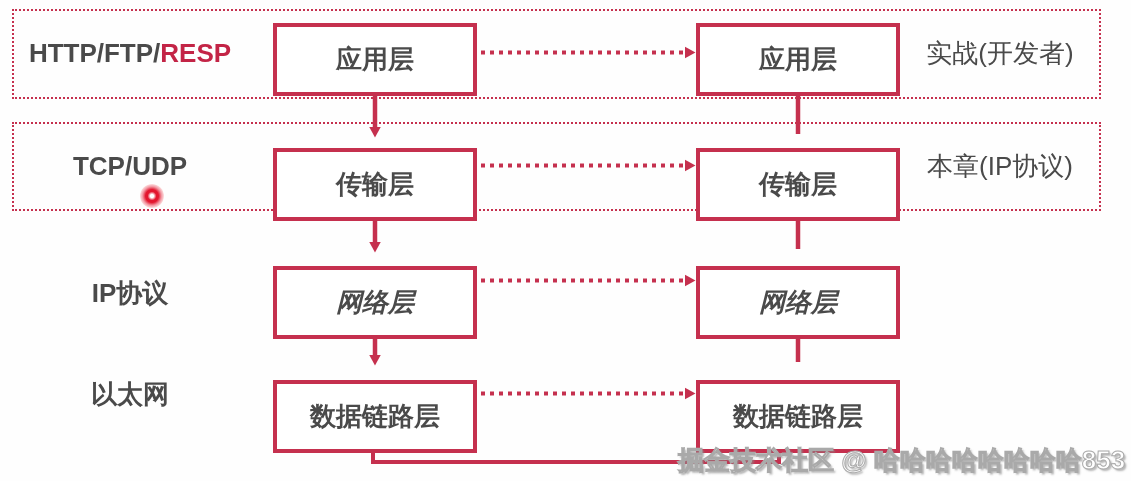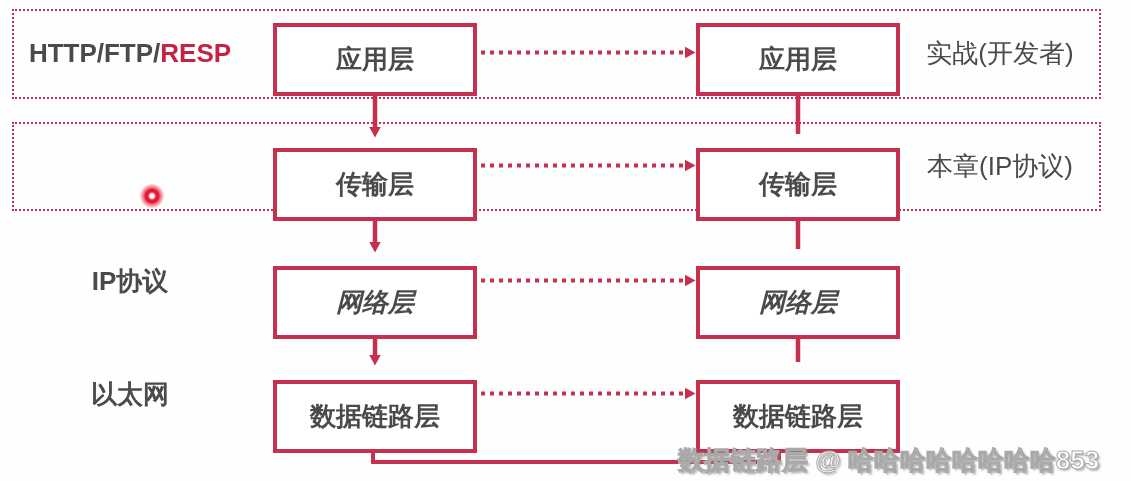--- a/index.html
+++ b/index.html
@@ -31,21 +31,21 @@
   .dashed{stroke-width:4px;stroke-dasharray:4 5;}
   .elbow{stroke-width:4px;stroke-linejoin:miter;}
   #ah-path{fill:var(--accent);}
 
   .protocol{
     position:absolute;left:15px;width:230px;
     text-align:center;font-weight:bold;font-size:26px;line-height:26px;
     color:var(--text);white-space:nowrap;
   }
   .protocol .hl{color:var(--hl);}
-  .p1{top:40px;} .p2{top:153px;} .p3{top:268px;} .p4{top:381px;}
+  .p1{top:40px;} .p2{top:153px;} .p3{top:280px;} .p4{top:381px;}
 
   .box{
     position:absolute;width:204px;height:73px;
     border:4px solid var(--accent);background:#ffffff;
     box-sizing:border-box;
     display:flex;align-items:center;justify-content:center;
     font-weight:bold;font-size:26px;color:var(--text);
     white-space:nowrap;
   }
   .col-left{left:273px;} .col-right{left:696px;}
@@ -101,33 +101,34 @@
 
     <line class="arrow dashed" x1="481" y1="52.5" x2="686" y2="52.5" marker-end="url(#ah)"></line>
     <line class="arrow dashed" x1="481" y1="165.5" x2="686" y2="165.5" marker-end="url(#ah)"></line>
     <line class="arrow dashed" x1="481" y1="280.5" x2="686" y2="280.5" marker-end="url(#ah)"></line>
     <line class="arrow dashed" x1="481" y1="393.5" x2="686" y2="393.5" marker-end="url(#ah)"></line>
 
     <path class="arrow elbow" d="M373,423 L373,462 L779,462 L779,433" marker-end="url(#ah)"></path>
   </svg>
 
   <div class="protocol p1"><span>HTTP/FTP/</span><span class="hl">RESP</span></div>
+  <div class="protocol p2">TCP/UDP</div>
   <div class="protocol p3">IP协议</div>
   <div class="protocol p4">以太网</div>
 
   <div class="box col-left row1">应用层</div>
   <div class="box col-left row2">传输层</div>
   <div class="box col-left row3">网络层</div>
   <div class="box col-left row4">数据链路层</div>
 
   <div class="box col-right row1">应用层</div>
   <div class="box col-right row2">传输层</div>
   <div class="box col-right row3">网络层</div>
   <div class="box col-right row4">数据链路层</div>
 
   <div class="rlabel p1">实战(开发者)</div>
   <div class="rlabel p2">本章(IP协议)</div>
 
   <div class="glow-dot"></div>
 
-  <div class="watermark">数据链路层 @ 哈哈哈哈哈哈哈哈853</div>
+  <div class="watermark">掘金技术社区 @ 哈哈哈哈哈哈哈哈853</div>
 
 </div>
 
 </body></html>

